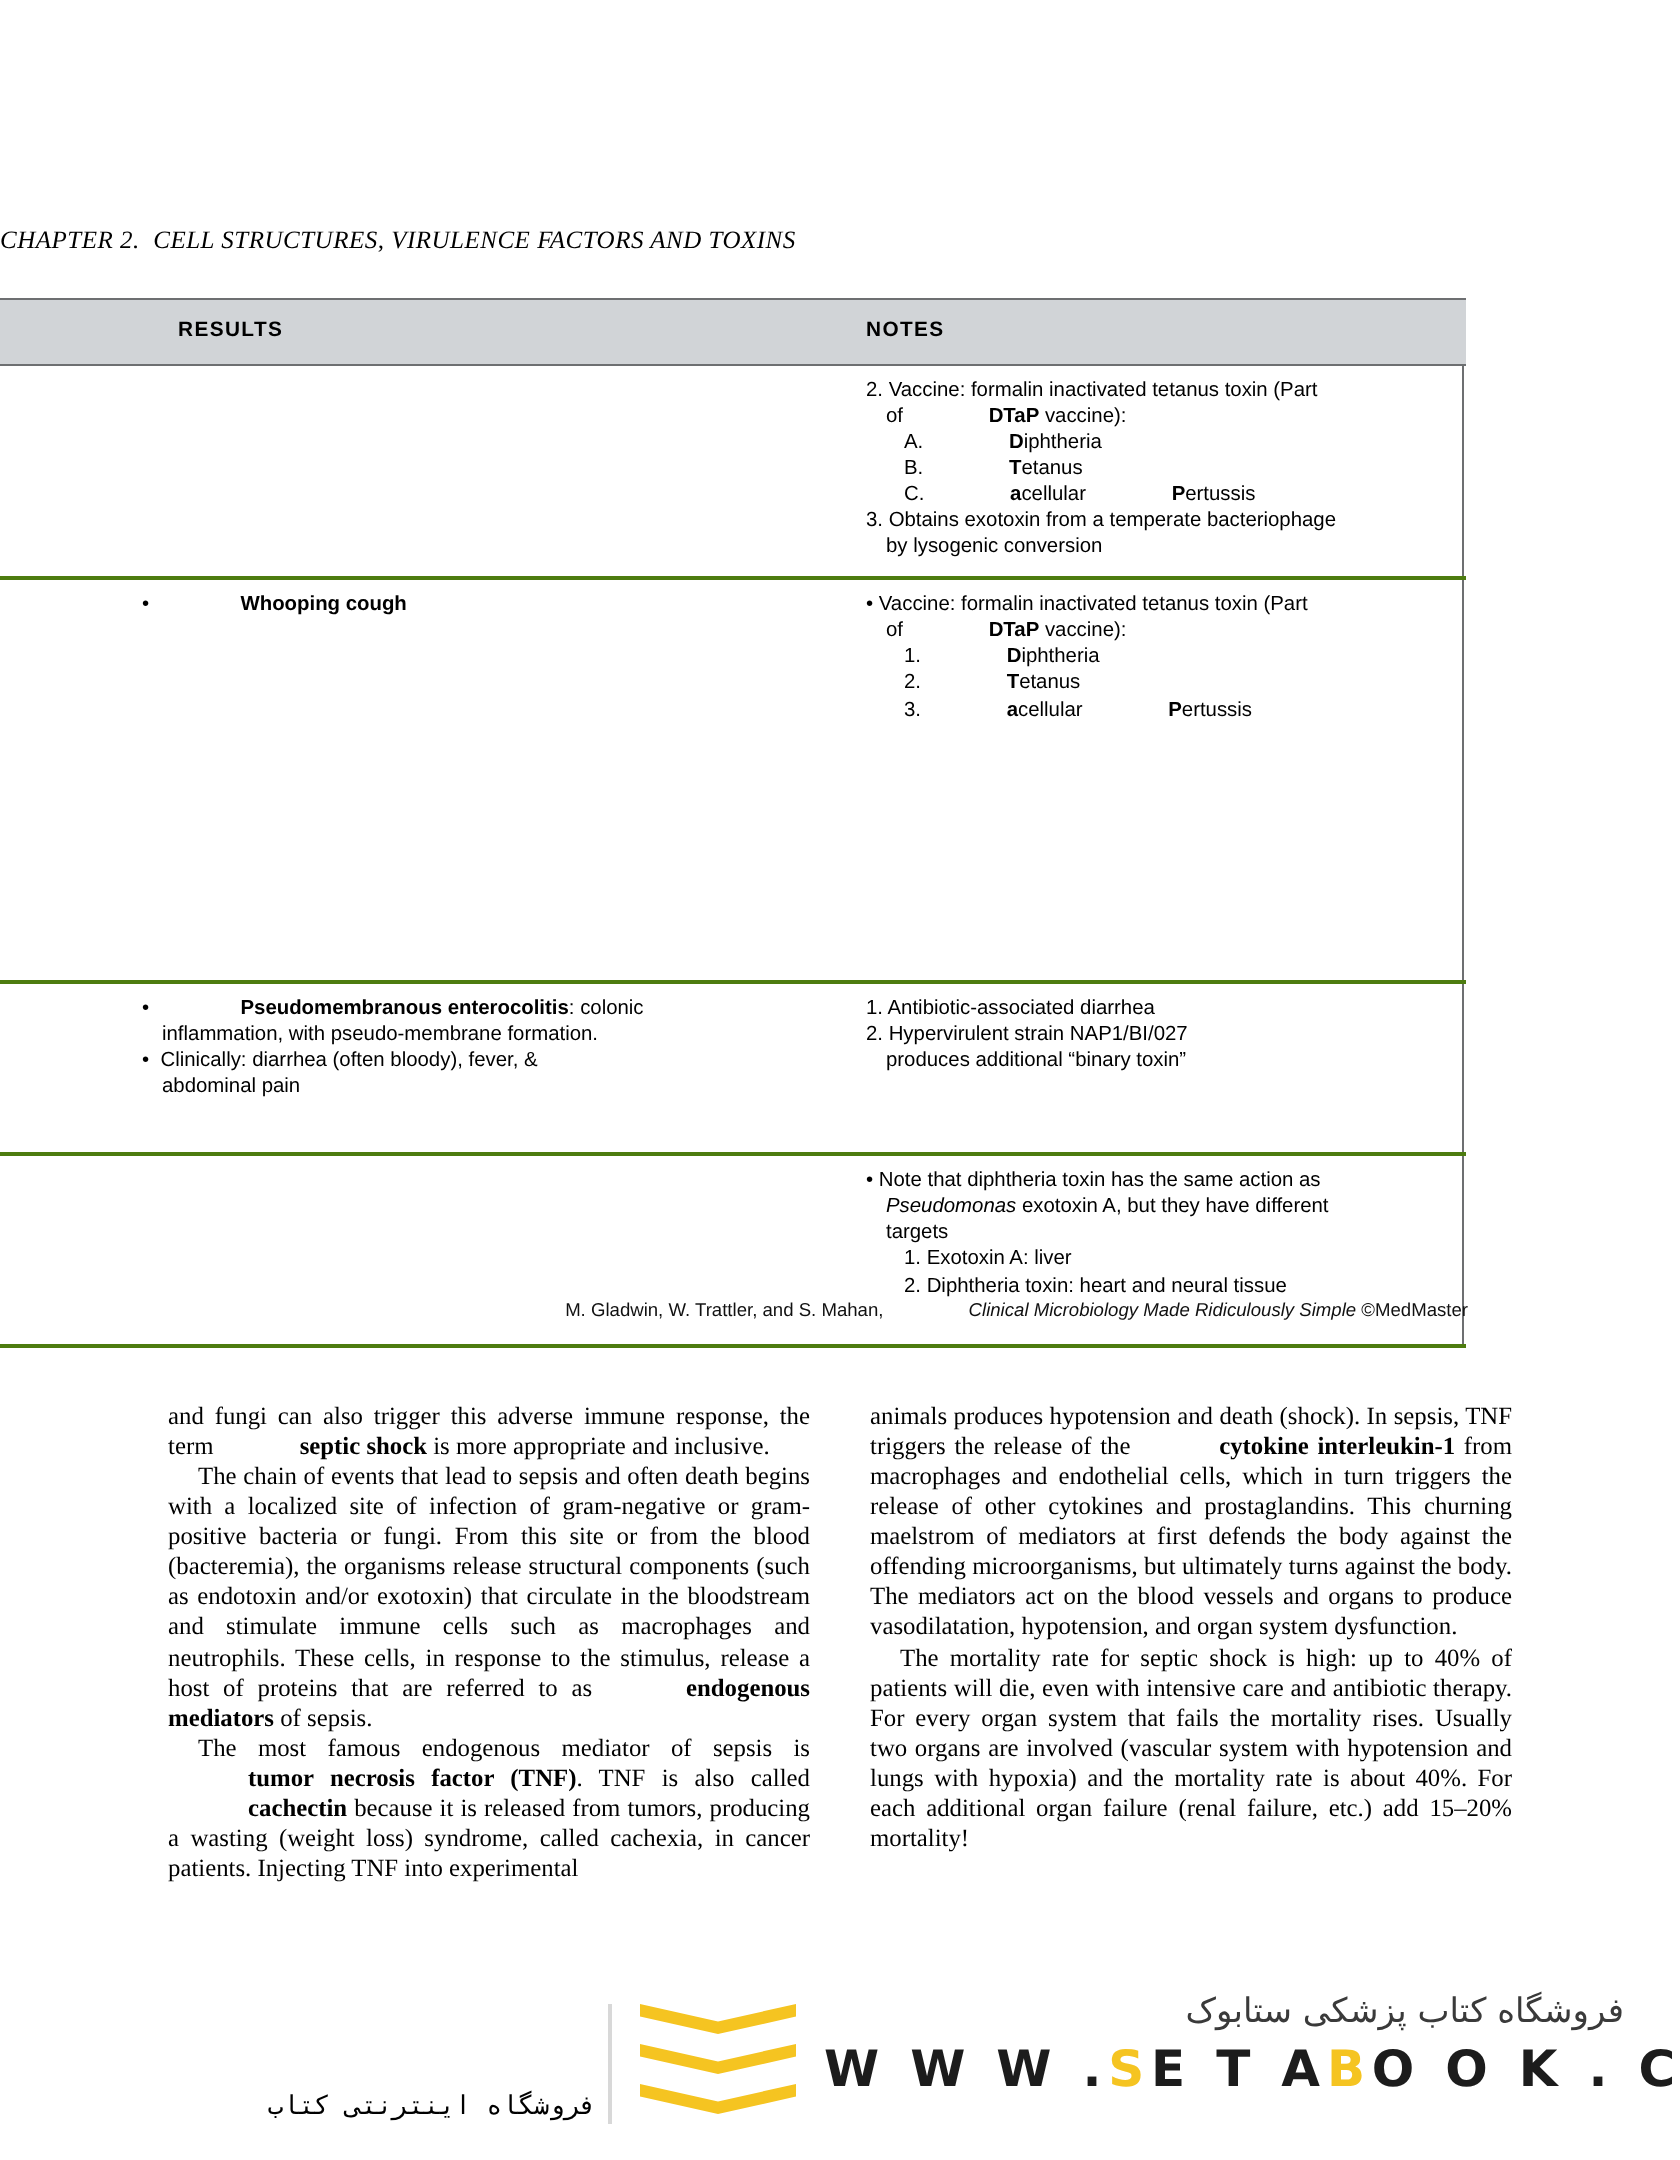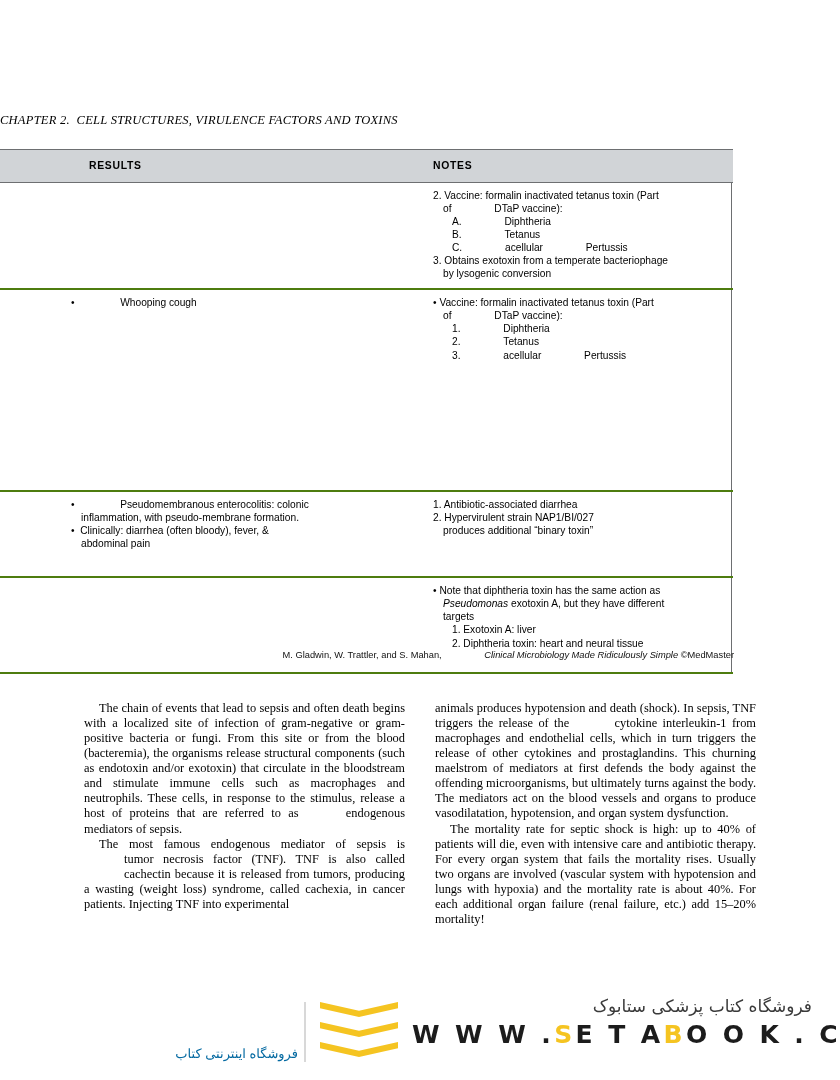--- a/index.html
+++ b/index.html
@@ -84,21 +84,21 @@
 
   
   .lines { display: block; }
   .ln {
     display: block;
     white-space: pre-wrap;
   }
   .ln.ind0 { padding-left: 0; }
   .ln.ind1 { padding-left: 10px; }
   .ln.ind2 { padding-left: 19px; }
-  .b  { font-weight: normal; padding-left: 40px; }
+  .b  { font-weight: bold; padding-left: 40px; }
   .it { font-style: italic; }
 
   
   .r1 { height: 88px; }
   .r2 { height: 186px; }
   .r3 { height: 70px; }
   .r4 { height: 80px; }
 
   
   .credit {
@@ -165,23 +165,23 @@
     line-height: 1.05;
   }
   .logo-script .accent { color: #f2bf2a; }
   .logo-sub {
     position: absolute;
     left: 6px;
     top: 48px;
     width: 230px;
     text-align: right;
     direction: rtl;
-    font-family: Liberation Sans, sans-serif;
+    font-family: Liberation Mono, monospace;
     font-size: 13px;
-    color: #0369a1;
+    color: #000000;
     letter-spacing: 0.4px;
   }
   .logo-divider {
     position: absolute;
     left: 242px;
     top: 4px;
     width: 2px;
     height: 60px;
     background: #d8d8d8;
   }
@@ -324,20 +324,21 @@
         </tbody>
     </table>
   </div>
 
   <div class="credit">
     <span>M. Gladwin, W. Trattler, and S. Mahan, </span><span class="it">Clinical Microbiology Made Ridiculously Simple</span><span> ©MedMaster</span>
   </div>
 
   <div class="body-cols">
     <div class="col" id="col-left">
+        <p><span>and fungi can also trigger this adverse immune response, the term </span><span class="b">septic shock</span><span> is more appropriate and inclusive.</span></p>
         <p class="indent"><span>The chain of events that lead to sepsis and often death begins with a localized site of infection of gram-negative or gram-positive bacteria or fungi. From this site or from the blood (bacteremia), the organisms release structural components (such as endotoxin and/or exotoxin) that circulate in the bloodstream and stimulate immune cells such as macrophages and neutrophils. These cells, in response to the stimulus, release a host of proteins that are referred to as </span><span class="b">endogenous mediators</span><span> of sepsis.</span></p>
         <p class="indent"><span>The most famous endogenous mediator of sepsis is </span><span class="b">tumor necrosis factor (TNF)</span><span>. TNF is also called </span><span class="b">cachectin</span><span> because it is released from tumors, producing a wasting (weight loss) syndrome, called cachexia, in cancer patients. Injecting TNF into experimental</span></p>
       </div>
     <div class="col" id="col-right">
         <p><span>animals produces hypotension and death (shock). In sepsis, TNF triggers the release of the </span><span class="b">cytokine interleukin-1</span><span> from macrophages and endothelial cells, which in turn triggers the release of other cytokines and prostaglandins. This churning maelstrom of mediators at first defends the body against the offending microorganisms, but ultimately turns against the body. The mediators act on the blood vessels and organs to produce vasodilatation, hypotension, and organ system dysfunction.</span></p>
         <p class="indent"><span>The mortality rate for septic shock is high: up to 40% of patients will die, even with intensive care and antibiotic therapy. For every organ system that fails the mortality rises. Usually two organs are involved (vascular system with hypotension and lungs with hypoxia) and the mortality rate is about 40%. For each additional organ failure (renal failure, etc.) add 15–20% mortality!</span></p>
       </div>
   </div>
 
   <div class="footer">

